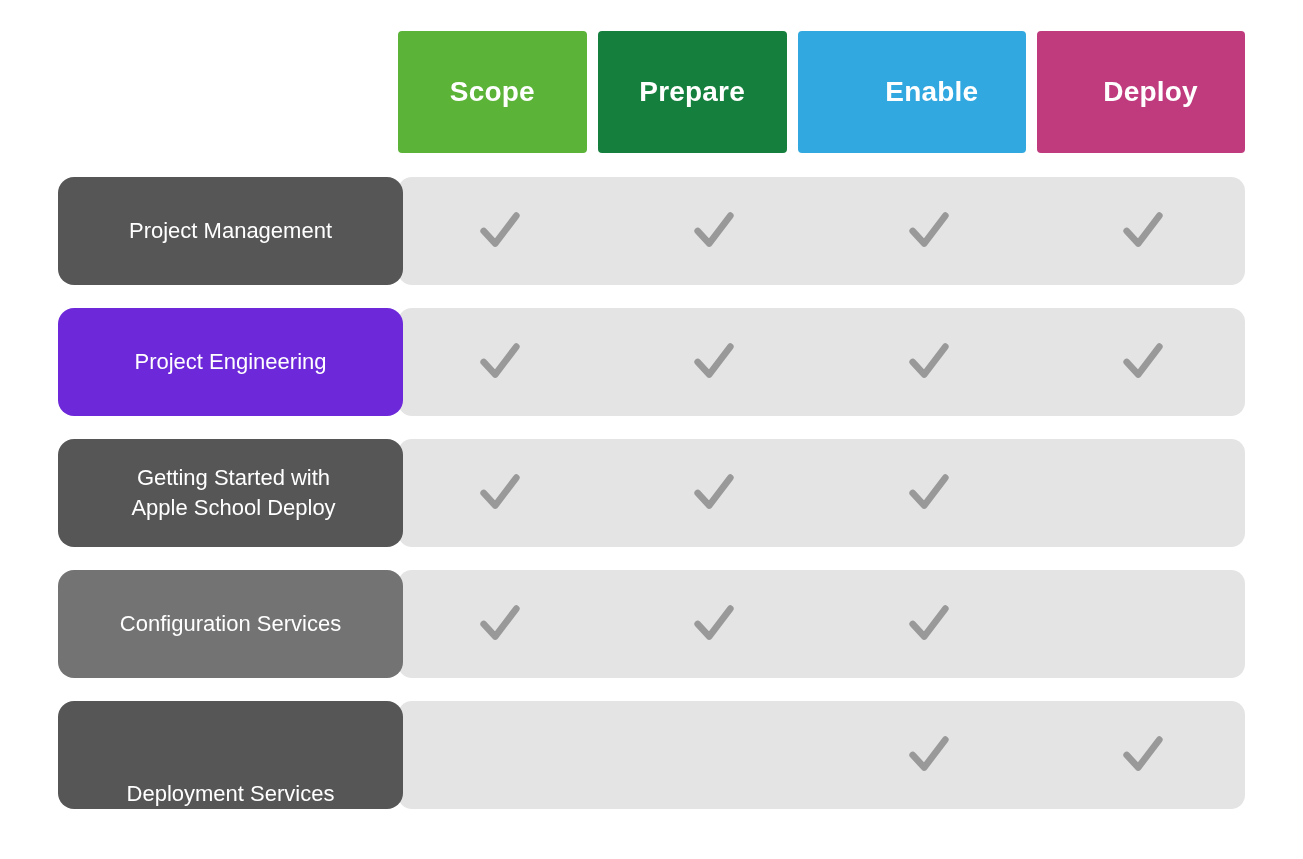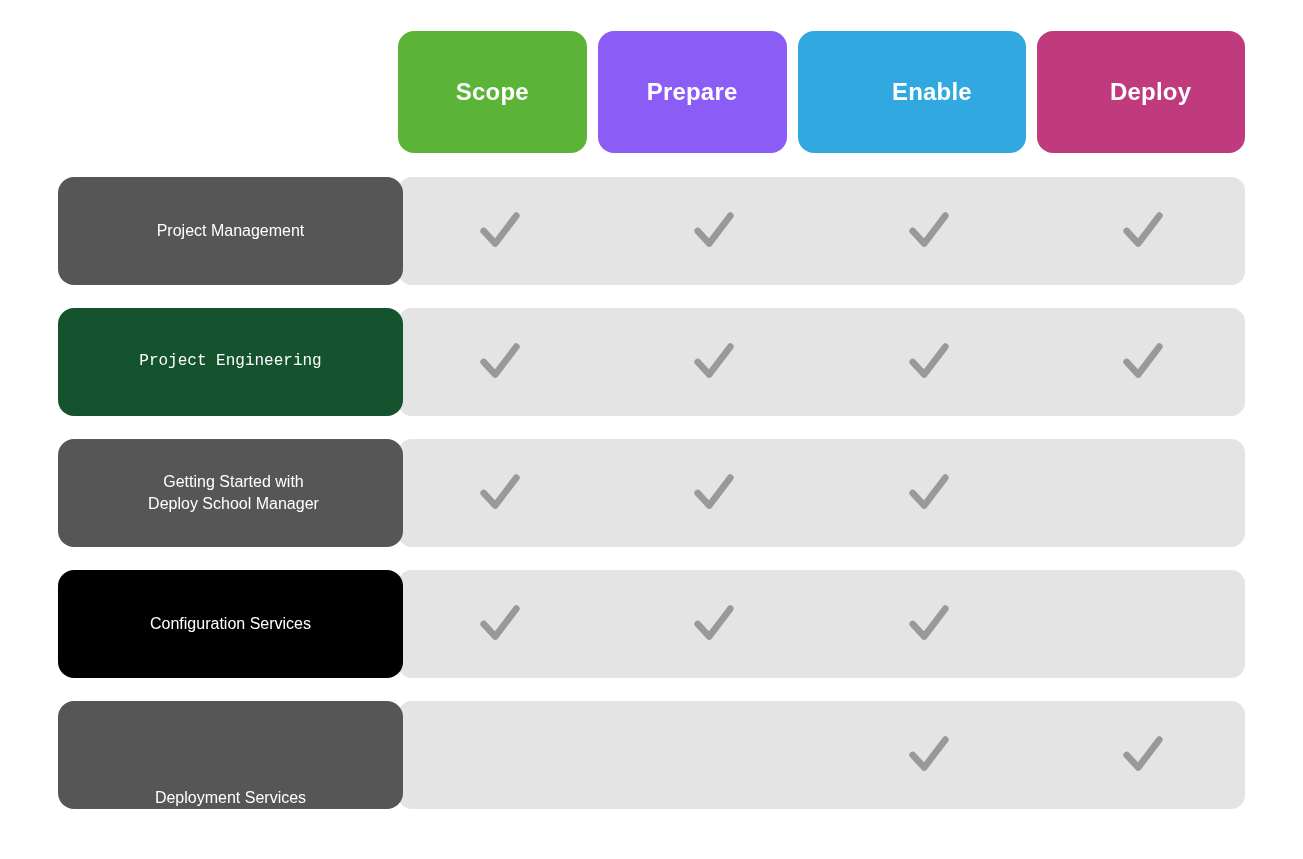--- a/index.html
+++ b/index.html
@@ -26,26 +26,26 @@
     position: absolute;
     left: 398px;
     top: 31px;
     width: 847px;
     height: 122px;
     display: flex;
     gap: 11px;
   }
   .phase-chip {
     flex: 1 1 0;
-    border-radius: 16px;
+    border-radius: 4px;
     display: flex;
     align-items: center;
     justify-content: center;
     color: #ffffff;
-    font-size: 24px;
+    font-size: 28px;
     font-weight: bold;
     letter-spacing: 0.2px;
     user-select: none;
   }
 
   
   .rows-area {
     position: absolute;
     left: 0;
     top: 177px;
@@ -71,21 +71,21 @@
     top: 0;
     width: 345px;
     height: 108px;
     background: #565656;
     border-radius: 16px;
     display: flex;
     align-items: center;
     justify-content: center;
     text-align: center;
     color: #ffffff;
-    font-size: 16px;
+    font-size: 22px;
     font-weight: 400;
     line-height: 1.35;
     padding: 0 14px;
     box-sizing: border-box;
     z-index: 2;
   }
   .row-cells {
     position: absolute;
     left: 398px;
     top: 0;
@@ -110,21 +110,21 @@
 </style>
 </head>
 <body>
 
 <div id="matrix">
 
   <div class="header-row">
       <div class="phase-chip" style="background: rgb(91, 179, 55);">
         <span>Scope</span>
       </div>
-      <div class="phase-chip" style="background: #8b5cf6;">
+      <div class="phase-chip" style="background: #15803d;">
         <span>Prepare</span>
       </div>
       <div class="phase-chip" style="background: rgb(50, 168, 224); padding-left: 40px;">
         <span>Enable</span>
       </div>
       <div class="phase-chip" style="background: rgb(191, 59, 126); padding-left: 19px;">
         <span>Deploy</span>
       </div>
     </div>
 
@@ -152,21 +152,21 @@
           </div>
           <div class="cell">
             <svg class="check-icon" viewBox="0 0 48 48">
               <path d="M7 24 L19 37 L41 8" fill="none" stroke="#999999" stroke-width="7" stroke-linecap="round" stroke-linejoin="round"></path>
             </svg>
           </div>
         </div>
       </div>
       <div class="matrix-row">
         <div class="row-track" style="background: rgb(228, 228, 228);"></div>
-        <div class="row-label" style="background: #14532d; font-family: Liberation Mono, monospace;">
+        <div class="row-label" style="background: #6d28d9;">
           <span><span>Project Engineering</span></span>
         </div>
         <div class="row-cells">
           <div class="cell">
             <svg class="check-icon" viewBox="0 0 48 48">
               <path d="M7 24 L19 37 L41 8" fill="none" stroke="#999999" stroke-width="7" stroke-linecap="round" stroke-linejoin="round"></path>
             </svg>
           </div>
           <div class="cell">
             <svg class="check-icon" viewBox="0 0 48 48">
@@ -181,48 +181,48 @@
           <div class="cell">
             <svg class="check-icon" viewBox="0 0 48 48">
               <path d="M7 24 L19 37 L41 8" fill="none" stroke="#999999" stroke-width="7" stroke-linecap="round" stroke-linejoin="round"></path>
             </svg>
           </div>
         </div>
       </div>
       <div class="matrix-row">
         <div class="row-track" style="background: rgb(228, 228, 228);"></div>
         <div class="row-label" style="background: rgb(86, 86, 86); padding-left: 20px;">
-          <span><span>Getting Started with</span><br><span>Deploy School Manager</span></span>
-        </div>
-        <div class="row-cells">
-          <div class="cell">
-            <svg class="check-icon" viewBox="0 0 48 48">
-              <path d="M7 24 L19 37 L41 8" fill="none" stroke="#999999" stroke-width="7" stroke-linecap="round" stroke-linejoin="round"></path>
-            </svg>
-          </div>
-          <div class="cell">
-            <svg class="check-icon" viewBox="0 0 48 48">
-              <path d="M7 24 L19 37 L41 8" fill="none" stroke="#999999" stroke-width="7" stroke-linecap="round" stroke-linejoin="round"></path>
-            </svg>
-          </div>
-          <div class="cell">
-            <svg class="check-icon" viewBox="0 0 48 48">
-              <path d="M7 24 L19 37 L41 8" fill="none" stroke="#999999" stroke-width="7" stroke-linecap="round" stroke-linejoin="round"></path>
-            </svg>
-          </div>
-          <div class="cell empty">
-            <svg class="check-icon" viewBox="0 0 48 48">
-              <path d="M7 24 L19 37 L41 8" fill="none" stroke="#999999" stroke-width="7" stroke-linecap="round" stroke-linejoin="round"></path>
-            </svg>
-          </div>
-        </div>
-      </div>
-      <div class="matrix-row">
-        <div class="row-track" style="background: rgb(228, 228, 228);"></div>
-        <div class="row-label" style="background: #000000;">
+          <span><span>Getting Started with</span><br><span>Apple School Deploy</span></span>
+        </div>
+        <div class="row-cells">
+          <div class="cell">
+            <svg class="check-icon" viewBox="0 0 48 48">
+              <path d="M7 24 L19 37 L41 8" fill="none" stroke="#999999" stroke-width="7" stroke-linecap="round" stroke-linejoin="round"></path>
+            </svg>
+          </div>
+          <div class="cell">
+            <svg class="check-icon" viewBox="0 0 48 48">
+              <path d="M7 24 L19 37 L41 8" fill="none" stroke="#999999" stroke-width="7" stroke-linecap="round" stroke-linejoin="round"></path>
+            </svg>
+          </div>
+          <div class="cell">
+            <svg class="check-icon" viewBox="0 0 48 48">
+              <path d="M7 24 L19 37 L41 8" fill="none" stroke="#999999" stroke-width="7" stroke-linecap="round" stroke-linejoin="round"></path>
+            </svg>
+          </div>
+          <div class="cell empty">
+            <svg class="check-icon" viewBox="0 0 48 48">
+              <path d="M7 24 L19 37 L41 8" fill="none" stroke="#999999" stroke-width="7" stroke-linecap="round" stroke-linejoin="round"></path>
+            </svg>
+          </div>
+        </div>
+      </div>
+      <div class="matrix-row">
+        <div class="row-track" style="background: rgb(228, 228, 228);"></div>
+        <div class="row-label" style="background: #737373;">
           <span><span>Configuration Services</span></span>
         </div>
         <div class="row-cells">
           <div class="cell">
             <svg class="check-icon" viewBox="0 0 48 48">
               <path d="M7 24 L19 37 L41 8" fill="none" stroke="#999999" stroke-width="7" stroke-linecap="round" stroke-linejoin="round"></path>
             </svg>
           </div>
           <div class="cell">
             <svg class="check-icon" viewBox="0 0 48 48">

